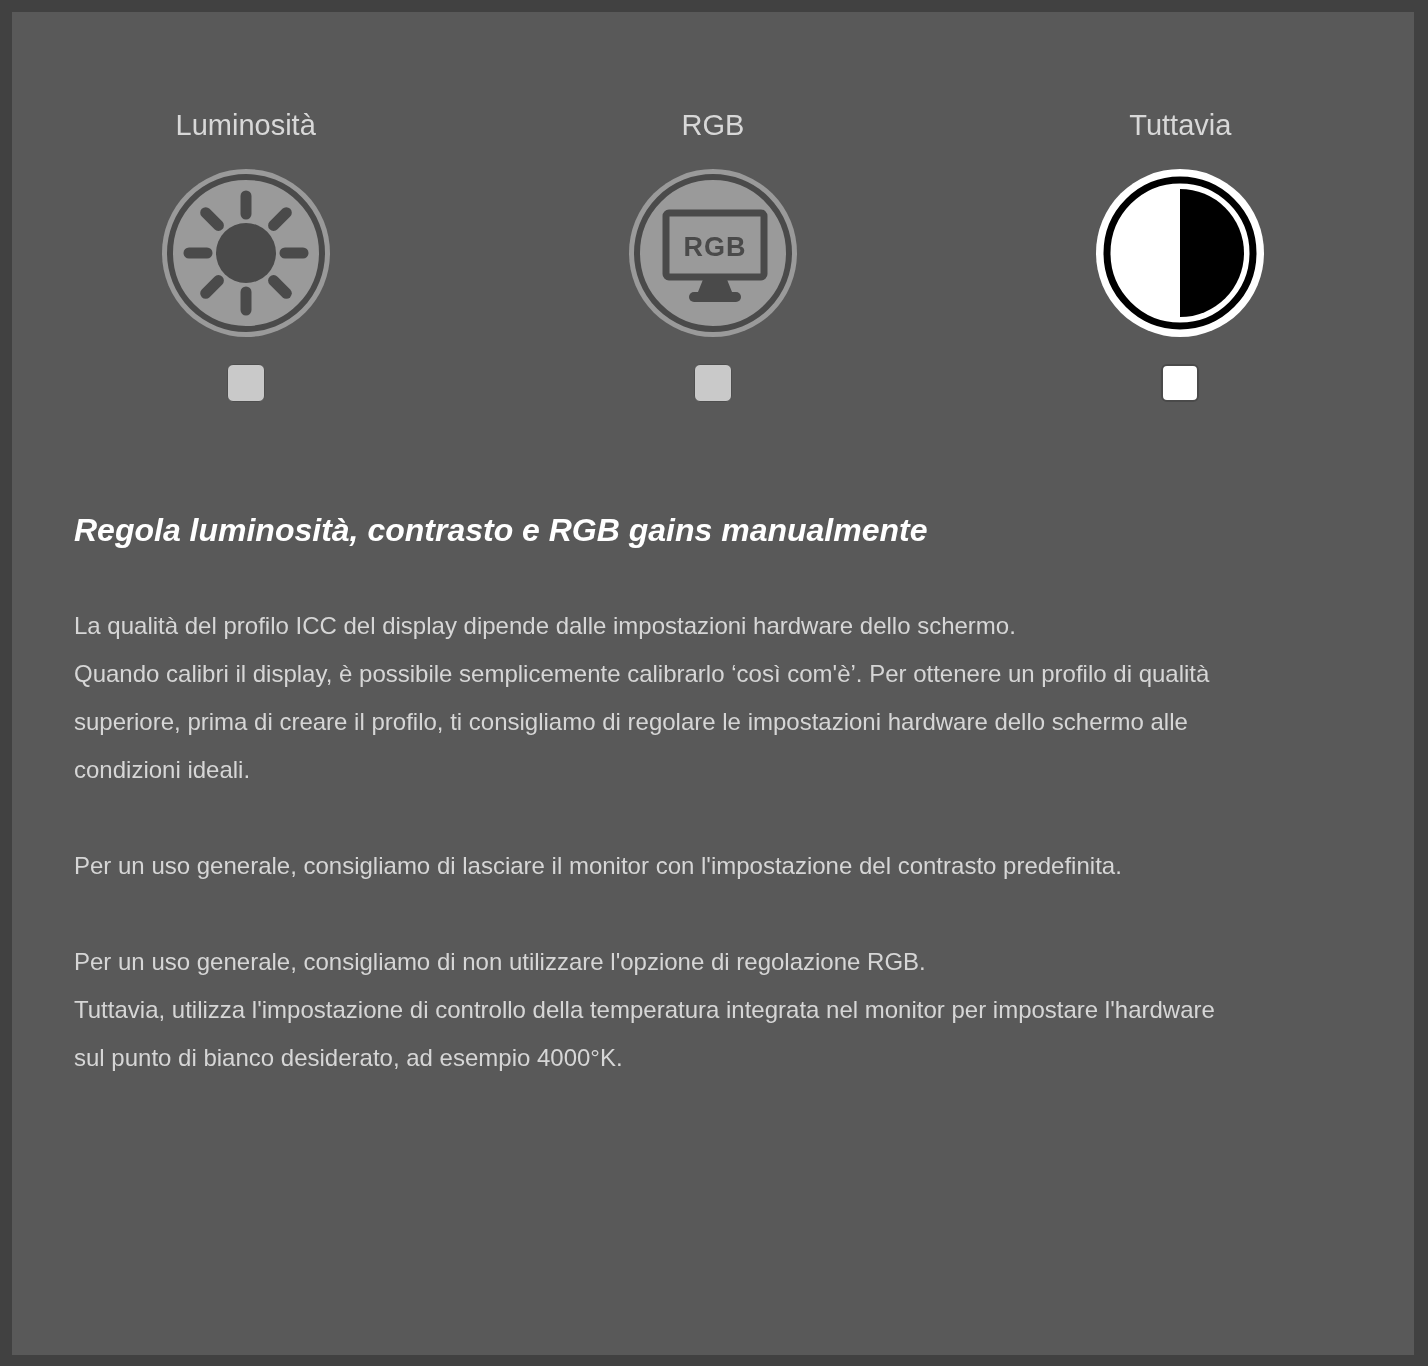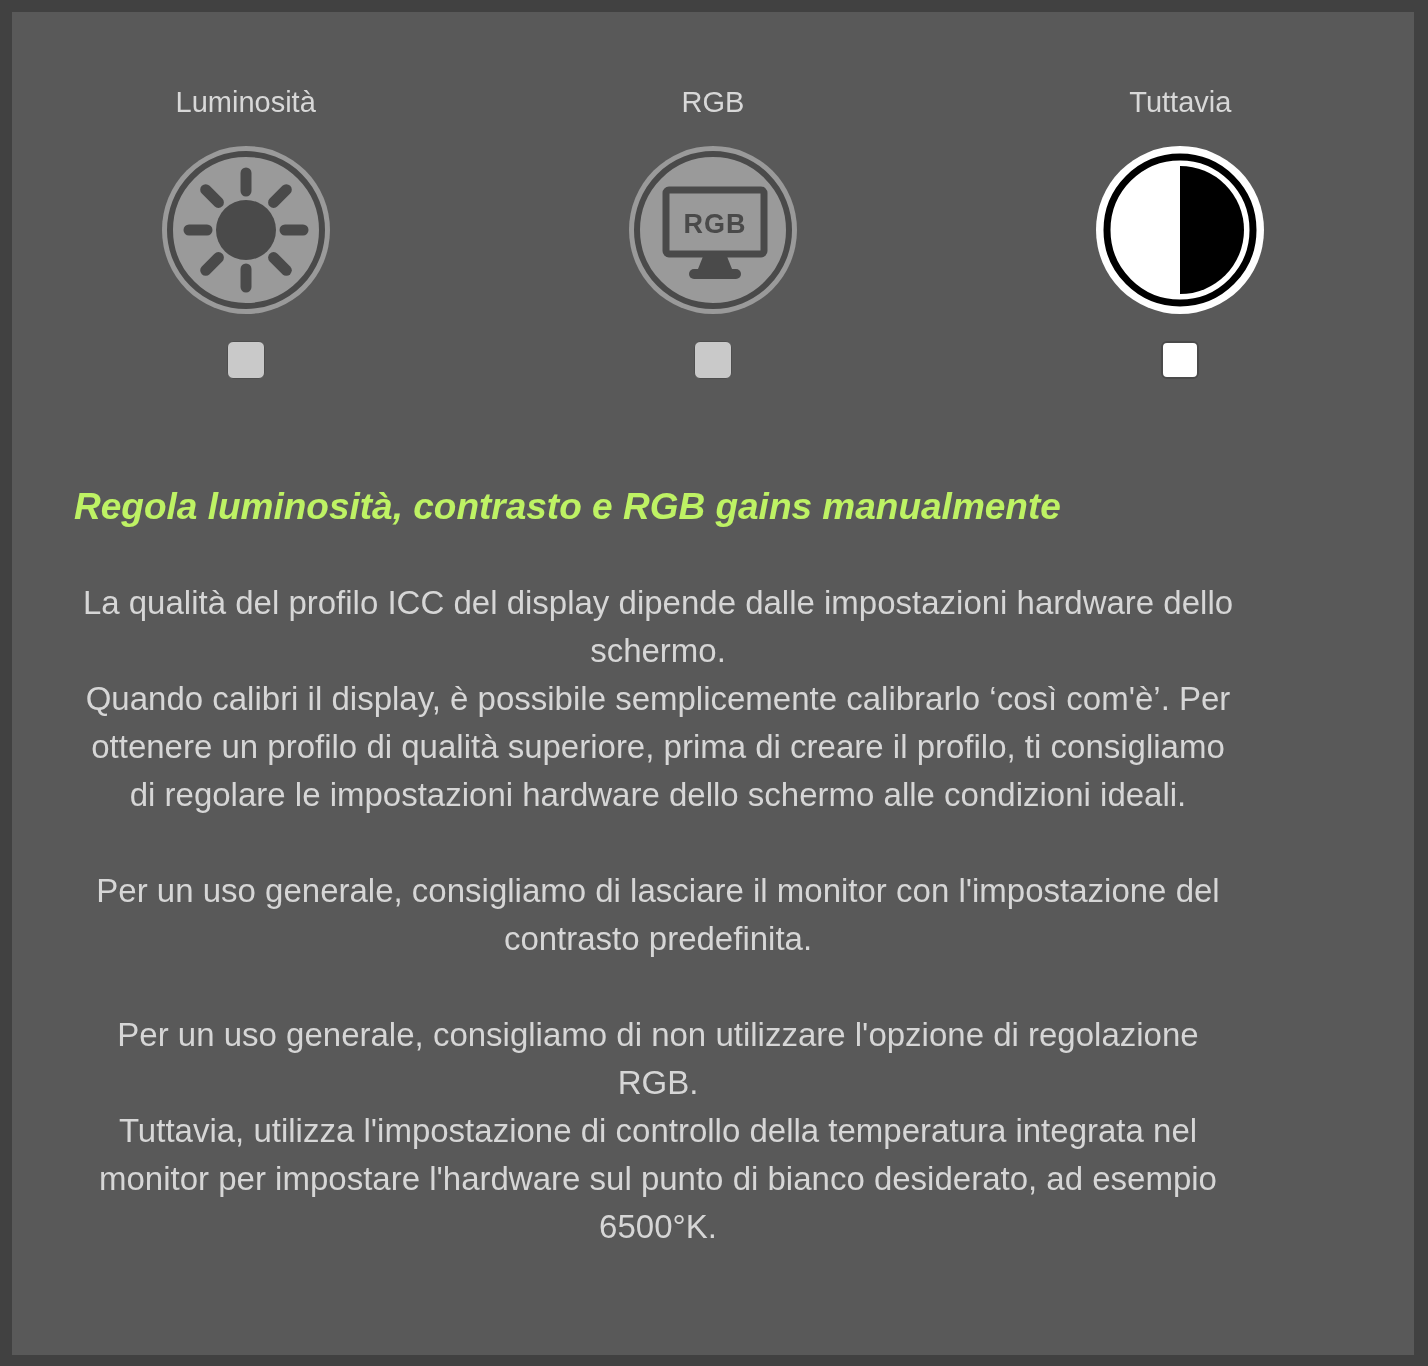--- a/index.html
+++ b/index.html
@@ -18,20 +18,21 @@
   
   .columns {
     display: flex;
     padding-top: 72px;
   }
   .col {
     flex: 1 1 0;
     display: flex;
     flex-direction: column;
     align-items: center;
+    margin-top: 23px;
   }
   .col-label {
     font-size: 29px;
     line-height: 36px;
     color: #d8d8d8;
   }
   .icon-btn {
     margin-top: 26px;
     width: 168px; height: 168px;
     cursor: pointer;
@@ -47,33 +48,32 @@
   .checkbox.gray  { background: #c9c9c9; border: 1px solid #4e4e4e; }
   .checkbox.white { background: #ffffff; border: 2px solid #4a4a4a; }
   
   .textblock {
     padding: 104px 62px 0 62px;
     max-width: 1168px;
     box-sizing: content-box;
   }
   .heading {
     margin: 0;
-    font-size: 37px;
+    font-size: 32px;
     line-height: 48px;
     font-weight: bold;
     font-style: italic;
-    color: #bef264;
+    color: #ffffff;
   }
   .para {
     margin: 48px 0 0 0;
-    font-size: 33px;
+    font-size: 24px;
     line-height: 48px;
     color: #d6d6d6;
     white-space: pre-line;
-    text-align: center;
   }
 </style>
 </head>
 <body>
 
 <div class="panel">
 
   <div class="columns">
 
     <div class="col">
@@ -126,16 +126,16 @@
     </div>
 
   </div>
 
   <div class="textblock">
     <h2 class="heading">Regola luminosità, contrasto e RGB gains manualmente</h2>
     <p class="para">La qualità del profilo ICC del display dipende dalle impostazioni hardware dello schermo.
 Quando calibri il display, è possibile semplicemente calibrarlo ‘così com'è’. Per ottenere un profilo di qualità superiore, prima di creare il profilo, ti consigliamo di regolare le impostazioni hardware dello schermo alle condizioni ideali.</p>
     <p class="para">Per un uso generale, consigliamo di lasciare il monitor con l'impostazione del contrasto predefinita.</p>
     <p class="para">Per un uso generale, consigliamo di non utilizzare l'opzione di regolazione RGB.
-Tuttavia, utilizza l'impostazione di controllo della temperatura integrata nel monitor per impostare l'hardware sul punto di bianco desiderato, ad esempio 6500°K.</p>
+Tuttavia, utilizza l'impostazione di controllo della temperatura integrata nel monitor per impostare l'hardware sul punto di bianco desiderato, ad esempio 4000°K.</p>
   </div>
 
 </div>
 
 </body></html>

